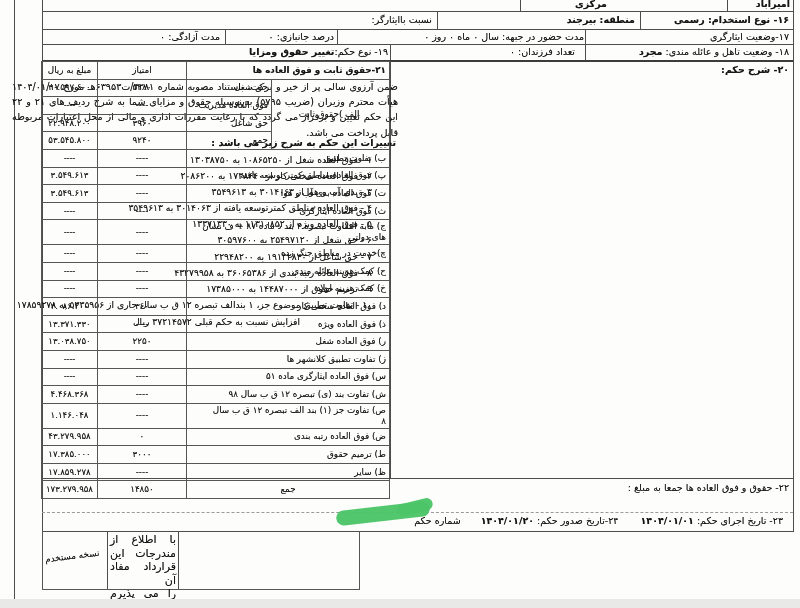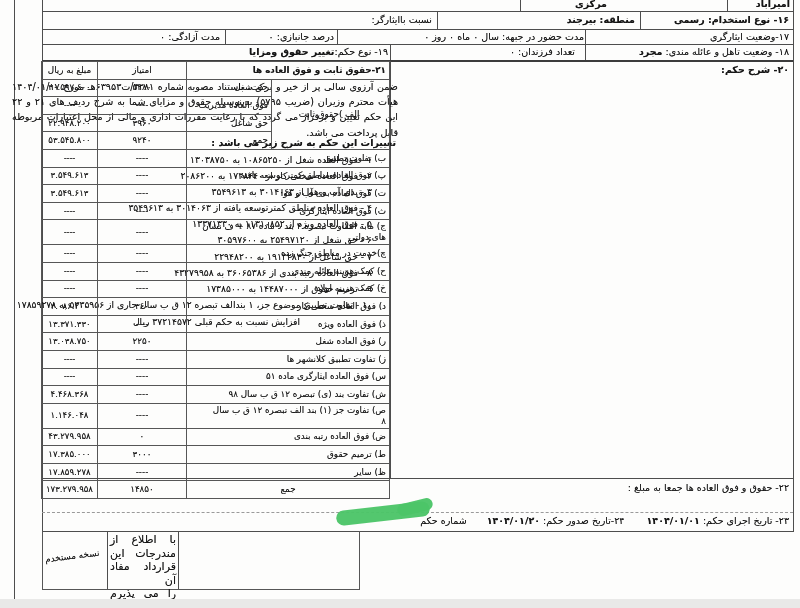--- a/index.html
+++ b/index.html
@@ -239,21 +239,21 @@
           <td class="lbl ctr" colspan="2">جمع</td>
           <td class="score">۱۴۸۵۰</td>
           <td class="amt">۱۷۳.۲۷۹.۹۵۸</td>
         </tr>
       </tbody>
   </table>
 
   <div class="hline" style="left:42px;width:751px;top:478px;"></div>
   <div class="t" style="right:11px;top:482px;">۲۲- حقوق و فوق العاده ها جمعا به مبلغ :</div>
   <div class="hline dash" style="left:42px;width:751px;top:512px;"></div>
-  <div class="t" style="right:11px;top:515px;">
+  <div class="t" style="right:17px;top:515px;">
     <span>۲۳- تاریخ اجرای حکم:</span>
     <span class="b">۱۴۰۴/۰۱/۰۱</span>
     <span style="display:inline-block;width:16px;"></span>
     <span>۲۴-تاریخ صدور حکم:</span>
     <span class="b">۱۴۰۴/۰۱/۲۰</span>
     <span style="display:inline-block;width:14px;"></span>
     <span>شماره حکم</span>
   </div>
   <div class="hline" style="left:42px;width:751px;top:531px;"></div>
 

